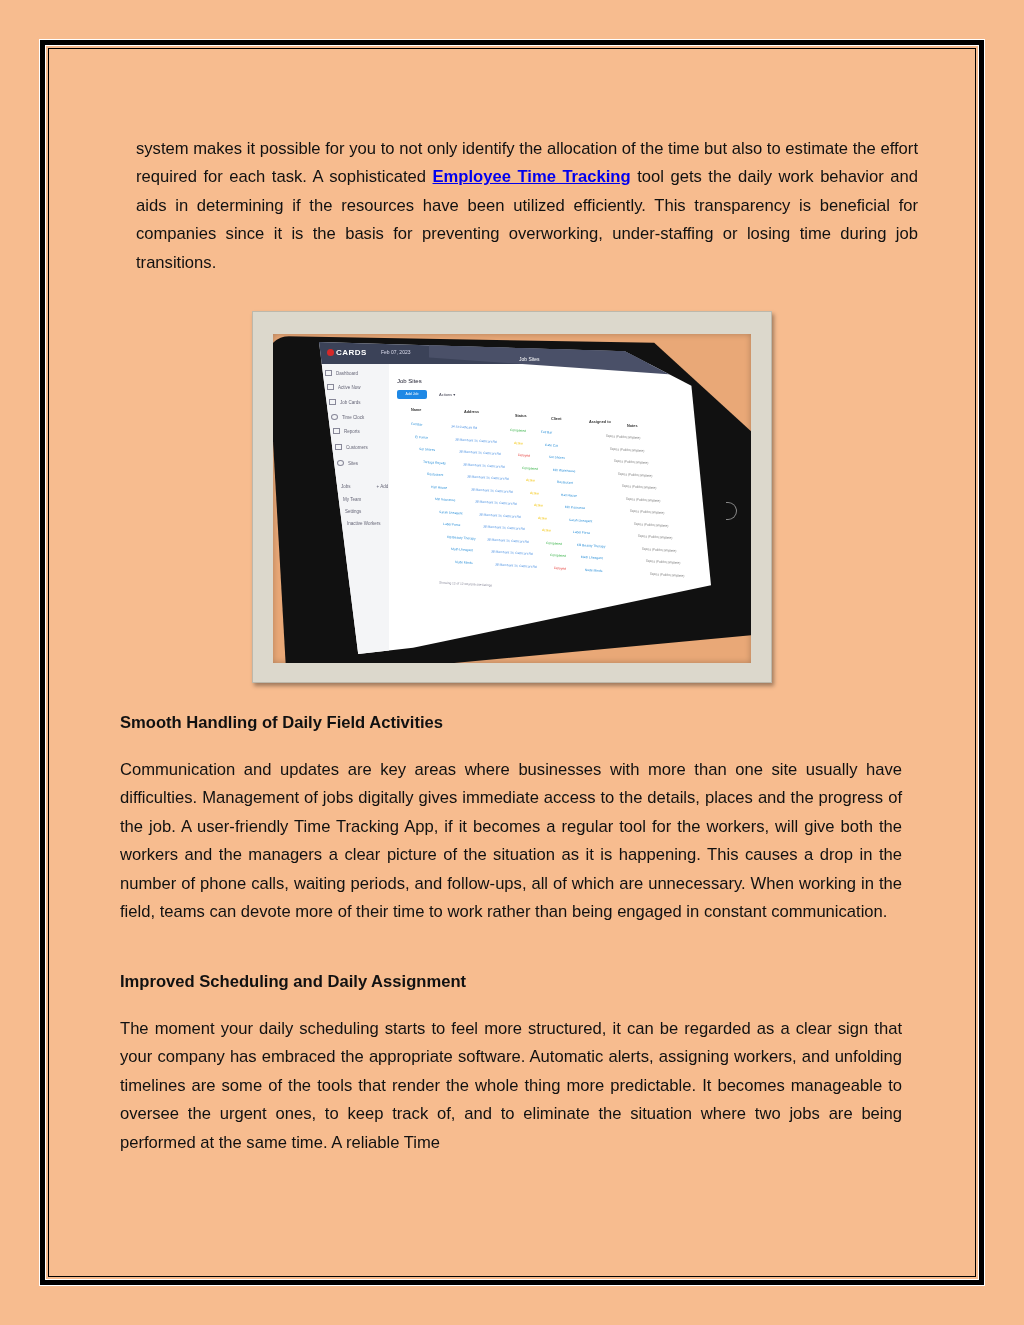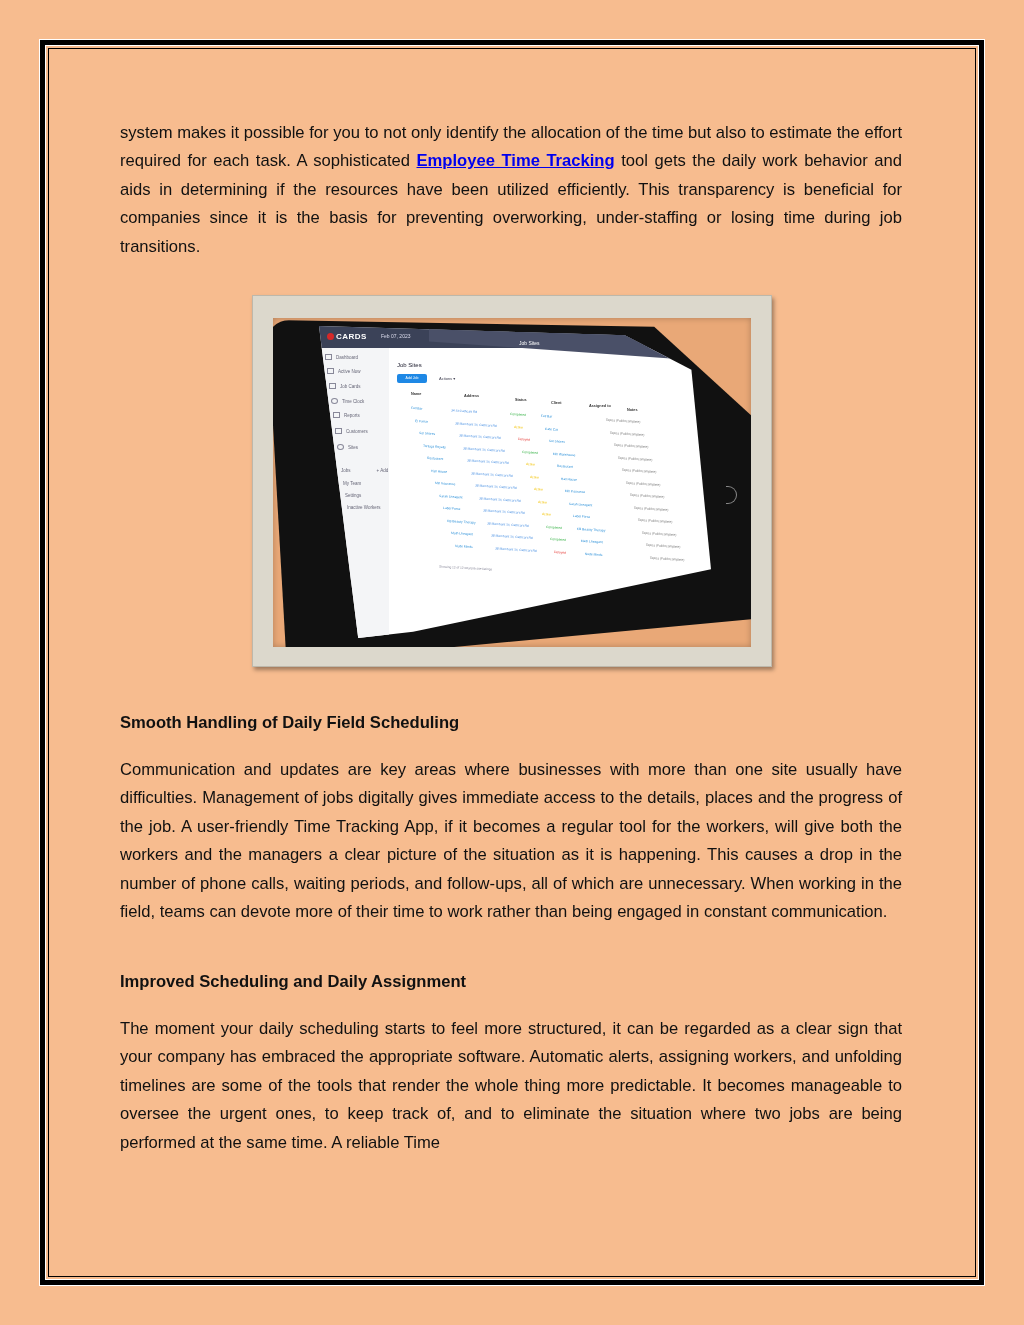--- a/index.html
+++ b/index.html
@@ -19,21 +19,21 @@
   .para1 { top:119px; }
   .link { color:#0000ee; font-weight:bold; text-decoration:underline; }
   .heading { position:absolute; left:120px; font-weight:bold; font-size:16.6px; }
   .h1 { top:713px; }
   .h2 { top:972px; }
   .para2 { top:756px; }
   .para3 { top:1015px; }
 
   
   .frame {
-    position:absolute; left:252px; top:295px; width:520px; height:372px;
+    position:absolute; left:252px; top:311px; width:520px; height:372px;
     background:#dcd8cc; box-shadow: 2px 3px 4px rgba(0,0,0,0.35);
     border:1px solid #bdb8ab; box-sizing:border-box;text-decoration:underline;
   }
   .frame-inner {
     position:absolute; left:20px; top:22px; width:478px; height:329px;
     background:#e9a877; overflow:hidden;
     box-shadow: inset 0 0 6px rgba(0,0,0,0.25);
   }
   .tablet {
     position:absolute; left:-6px; top:2px; width:484px; height:340px;
@@ -66,21 +66,21 @@
   .c-notes { color:#777; }
   .st { padding:0 1px; }
   .footer-note { position:absolute; left:120px; top:240px; font-size:3.2px; color:#889; transform:rotate(3deg); }
   .homebtn { position:absolute; right:14px; top:168px; width:10px; height:16px; border:1px solid #888; border-left:none; border-radius:0 10px 10px 0; }
 </style>
 </head>
 <body>
 
 <div class="page-border"></div>
 
-<p class="content para1" style="margin:0;">
+<p class="content para1" style="margin:16px;">
   <span>system makes it possible for you to not only identify the allocation of the time but also to estimate the effort required for each task. A sophisticated </span><a class="link">Employee Time Tracking</a><span> tool gets the daily work behavior and aids in determining if the resources have been utilized efficiently. This transparency is beneficial for companies since it is the basis for preventing overworking, under-staffing or losing time during job transitions.</span>
 </p>
 
 <div class="frame">
   <div class="frame-inner">
     <div class="tablet"></div>
     <div class="screen">
       <div class="topbar"></div>
       <div class="topbar-right"></div>
       <div class="logo"><span class="logo-dot"></span><span>CARDS</span></div>
@@ -195,17 +195,17 @@
             <span class="cell c-notes" style="left: 195px;">Topics (Full/Incomplete)</span>
           </div>
         </div>
 
       <div class="footer-note">Showing 12 of 12 total job site listings</div>
     </div>
     <div class="homebtn"></div>
   </div>
 </div>
 
-<div class="heading h1">Smooth Handling of Daily Field Scheduling</div>
+<div class="heading h1">Smooth Handling of Daily Field Activities</div>
 <p class="content para2" style="margin:0;">Communication and updates are key areas where businesses with more than one site usually have difficulties. Management of jobs digitally gives immediate access to the details, places and the progress of the job. A user-friendly Time Tracking App, if it becomes a regular tool for the workers, will give both the workers and the managers a clear picture of the situation as it is happening. This causes a drop in the number of phone calls, waiting periods, and follow-ups, all of which are unnecessary. When working in the field, teams can devote more of their time to work rather than being engaged in constant communication.</p>
 
 <div class="heading h2">Improved Scheduling and Daily Assignment</div>
 <p class="content para3" style="margin:0;">The moment your daily scheduling starts to feel more structured, it can be regarded as a clear sign that your company has embraced the appropriate software. Automatic alerts, assigning workers, and unfolding timelines are some of the tools that render the whole thing more predictable. It becomes manageable to oversee the urgent ones, to keep track of, and to eliminate the situation where two jobs are being performed at the same time. A reliable Time</p>
 
 </body></html>

